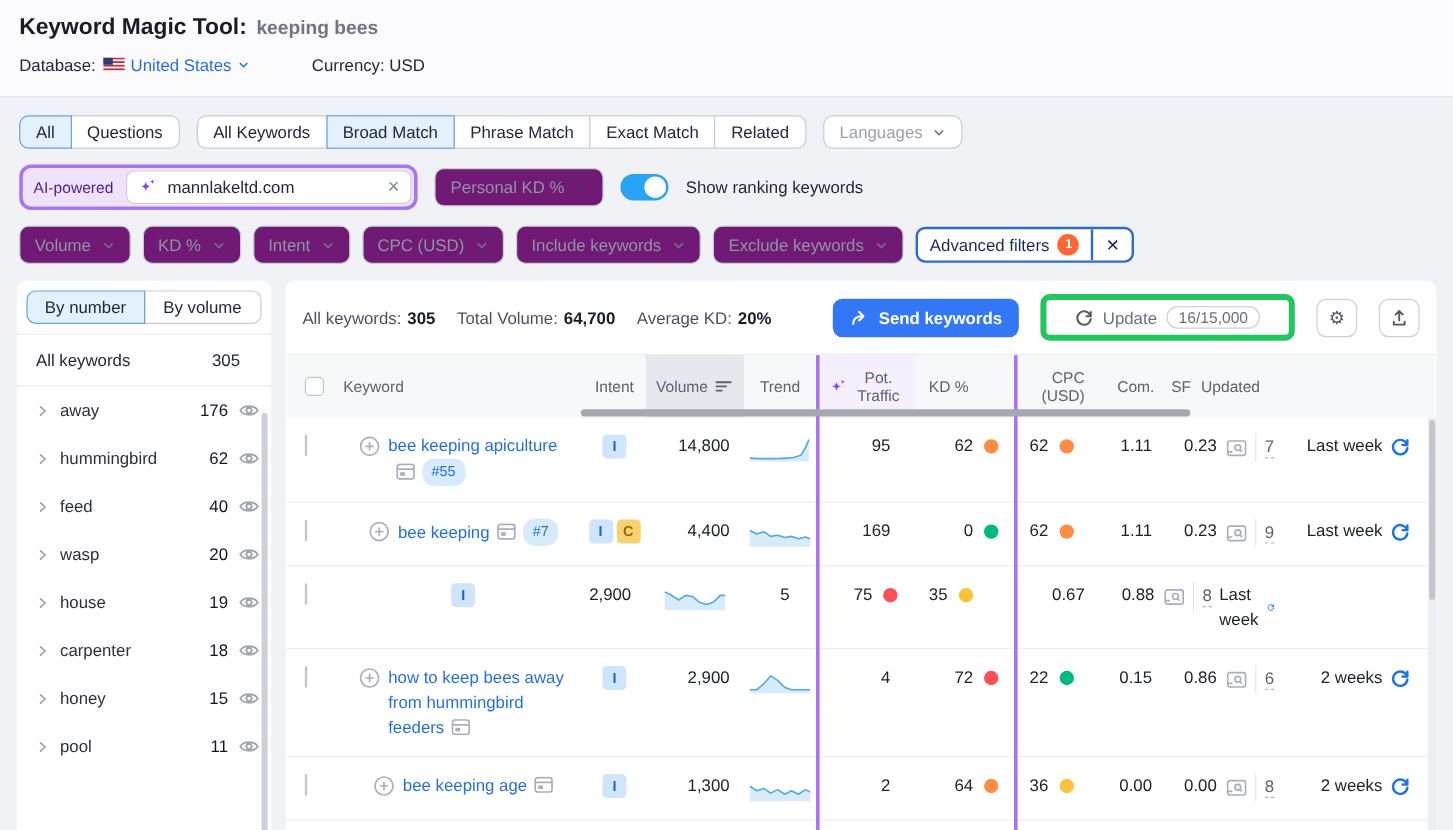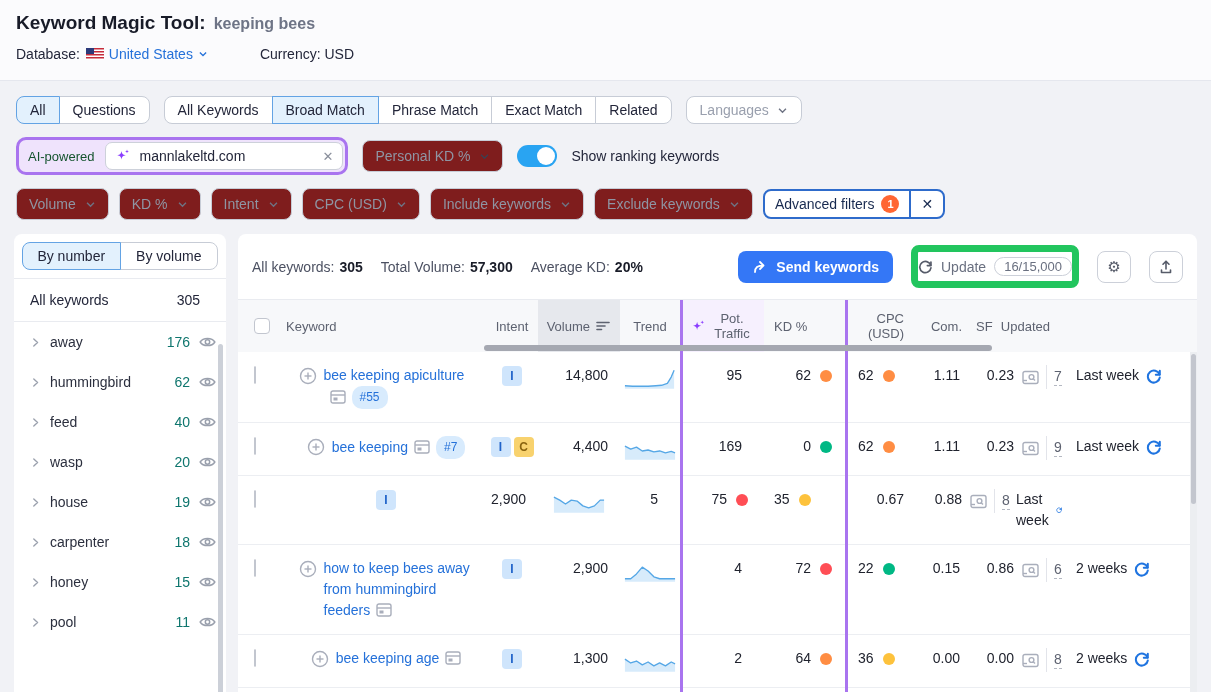--- a/index.html
+++ b/index.html
@@ -22,52 +22,52 @@
   .btn-group { display:inline-flex; }
   .tbtn { background:#fff; border:1px solid #c7ccd6; padding:5px 13px; font-size:14px; color:#23263a; margin-left:-1px; cursor:pointer; position:relative; }
   .btn-group .tbtn:first-child { border-radius:8px 0 0 8px; margin-left:0; }
   .btn-group .tbtn:last-child { border-radius:0 8px 8px 0; }
   .tbtn.active { background:#e3f1fd; border-color:#63a3e4; z-index:2; }
   .tabsrow { display:flex; gap:14px; align-items:flex-start; }
   .lang-btn { background:#fff; border:1px solid #c7ccd6; border-radius:8px; padding:5px 13px; font-size:14px; color:#9aa0ae; display:flex; align-items:center; gap:8px; cursor:pointer; }
 
   .airow { display:flex; align-items:center; gap:14px; margin-top:13px; }
   .ai-box { display:flex; align-items:center; border:3px solid #a974ef; background:#efe3fc; border-radius:10px; height:38px; }
-  .ai-label { padding:0 9px; color:#14532d; font-size:13px; }
+  .ai-label { padding:0 9px; color:#4c1d95; font-size:13px; }
   .ai-input { display:flex; align-items:center; gap:8px; background:#fff; border:1px solid #cdd1da; border-radius:7px; height:28px; width:238px; margin:2px; padding:0 9px; }
   .ai-input .val { flex:1; font-size:14px; color:#23263a; }
   .clear-x { color:#8a8f9c; font-size:13px; cursor:pointer; }
-  .select-btn { background:#7f1d1d; border:1px solid #c7ccd6; border-radius:8px; height:32px; padding:0 12px; display:flex; align-items:center; gap:9px; font-size:14px; color:#8f95a3; cursor:pointer; }
+  .select-btn { background:#701a75; border:1px solid #c7ccd6; border-radius:8px; height:32px; padding:0 12px; display:flex; align-items:center; gap:9px; font-size:14px; color:#8f95a3; cursor:pointer; }
   .toggle { width:40px; height:22px; border-radius:11px; background:#29a4f2; position:relative; cursor:pointer; }
   .toggle .knob { position:absolute; right:2px; top:2px; width:18px; height:18px; border-radius:50%; background:#fff; }
   .toggle-label { color:#23263a; }
 
   .filtersrow { display:flex; gap:10px; margin-top:13px; align-items:center; }
   .adv-pill { display:flex; align-items:stretch; border:2px solid #2e6bcb; border-radius:8px; background:#fff; overflow:hidden; cursor:pointer; }
   .adv-main { display:flex; align-items:center; gap:7px; padding:4px 10px; color:#17294f; font-size:14px; }
   .adv-badge { width:18px; height:18px; border-radius:50%; background:#ff6633; color:#fff; font-size:11px; font-weight:700; display:flex; align-items:center; justify-content:center; }
   .adv-x { display:flex; align-items:center; padding:0 10px; border-left:2px solid #2e6bcb; color:#17294f; font-weight:700; font-size:14px; }
 
   .content { display:flex; gap:12px; padding:0 14px 0 14px; height:545px; }
   .sidebar { width:212px; background:#fff; border-radius:8px; position:relative; overflow:hidden; flex-shrink:0; }
   .side-tabs { display:flex; margin:8px; }
   .side-tabs .tbtn { flex:1; text-align:center; padding:5px 6px; }
   .side-allrow { display:flex; justify-content:space-between; padding:13px 26px 13px 16px; border-top:1px solid #e9ebf0; border-bottom:1px solid #e9ebf0; font-size:14px; color:#23263a; }
   .side-item { display:flex; align-items:center; gap:9px; padding:12px 10px 12px 16px; cursor:pointer; }
   .side-item .lbl { flex:1; color:#2b2f3e; }
-  .side-item .cnt { color:#0f766e; }
+  .side-item .cnt { color:#0f172a; }
   .side-scroll { position:absolute; right:3px; top:110px; width:5px; height:392px; background:#ccd0d8; border-radius:3px; }
 
   .main { flex:1; background:#fff; border-radius:8px; position:relative; overflow:hidden; }
   .statsbar { display:flex; align-items:center; gap:18px; padding:11px 14px; }
   .stat { display:flex; gap:5px; align-items:baseline; color:#4c5162;text-align:right; }
   .stat b { color:#191c28; }
   .spacer { flex:1; }
   .send-btn { background:#3477f6; color:#fff; border:none; border-radius:8px; padding:8px 14px; font-size:14px; font-weight:700; display:flex; align-items:center; gap:8px; cursor:pointer; }
-  .update-btn { background:#fff; border:7px solid #22c55e; border-radius:8px; padding:5px 0; display:flex; align-items:center; gap:8px; color:#6a7080; font-size:14px; cursor:pointer; }
+  .update-btn { background:#fff; border:5px solid #22c55e; border-radius:8px; padding:5px 24px; display:flex; align-items:center; gap:8px; color:#6a7080; font-size:14px; cursor:pointer; }
   .quota { border:1px solid #ccd0d9; border-radius:11px; padding:1px 9px; font-size:13px; color:#6a7080; }
   .icon-btn { width:34px; height:32px; background:#fff; border:1px solid #ccd0d9; border-radius:8px; display:flex; align-items:center; justify-content:center; color:#565b69; cursor:pointer; font-size:15px; }
 
   .tablewrap { position:relative; border-top:1px solid #e9ebf0; }
   .tgrid { display:grid; grid-template-columns:32px 200px 52px 82px 60px 84px 84px 60px 56px 52px 60px 1fr; padding:0 8px 0 16px; align-items:start; }
   .thead { background:#f7f8fa; height:52px; align-items:center; font-size:13px; color:#5d6270; position:relative; }
   .thead > div { display:flex; align-items:center; }
   .th-keyword { padding-left:0; }
   .th-intent { justify-content:center; }
   .th-volume { background:#e6e8ed; height:52px; justify-content:flex-end; padding-right:10px; gap:6px; }
@@ -97,21 +97,21 @@
   .c-trend { display:flex; justify-content:center; padding-top:2px; }
   .c-pot { text-align:right; padding-right:22px; line-height:21px; }
   .c-pkd { display:flex; justify-content:flex-end; align-items:center; gap:9px; padding-right:16px; line-height:21px; }
   .c-kd { display:flex; align-items:center; gap:9px; padding-left:10px; line-height:21px; }
   .dot { width:12px; height:12px; border-radius:50%; flex-shrink:0; }
   .c-cpc { text-align:right; padding-right:4px; line-height:21px; }
   .c-com { text-align:right; padding-right:2px; line-height:21px; }
   .c-sf { display:flex; align-items:center; gap:7px; padding-left:6px; }
   .sf-div { width:1px; height:24px; background:#e2e4ea; }
   .sf-num { color:#5d6270; border-bottom:1px dashed #b4b8c2; padding-bottom:1px; cursor:pointer; }
-  .c-upd { display:flex; align-items:center; gap:7px; line-height:21px; padding-right:14px; }
+  .c-upd { display:flex; justify-content:flex-end; align-items:center; gap:7px; line-height:21px; padding-right:14px; }
 
   .purple-col { position:absolute; top:0; bottom:0; left:442px; width:168px; border-left:3px solid #a974ef; border-right:3px solid #a974ef; pointer-events:none; z-index:5; }
   .hscroll { position:absolute; left:246px; top:45px; width:508px; height:6px; border-radius:3px; background:#a5a8b1; z-index:6; cursor:pointer; }
   .vscroll-track { position:absolute; right:0; top:52px; bottom:0; width:7px; background:#eceef1; z-index:6; }
   .vscroll-thumb { position:absolute; right:1px; top:2px; width:5px; height:150px; background:#c3c6ce; border-radius:3px; cursor:pointer; }
 
   svg { display:block; }
 </style>
 </head>
 <body>
@@ -345,21 +345,21 @@
   </div>
 
   <div class="main">
     <div class="statsbar">
       <span class="stat">
           <span>All keywords:</span>
           <b>305</b>
         </span>
       <span class="stat">
           <span>Total Volume:</span>
-          <b>57,300</b>
+          <b>64,700</b>
         </span>
       <span class="stat">
           <span>Average KD:</span>
           <b>20%</b>
         </span>
       <span class="spacer"></span>
       <button class="send-btn">
         <svg width="16" height="16" viewBox="0 0 16 16">
             <path d="M3 13 C3 8 6.5 6.5 11.5 6.5 M11.5 6.5 L8 3 M11.5 6.5 L8 10" fill="none" stroke="#fff" stroke-width="1.8" stroke-linecap="round" stroke-linejoin="round"></path>
           </svg>

